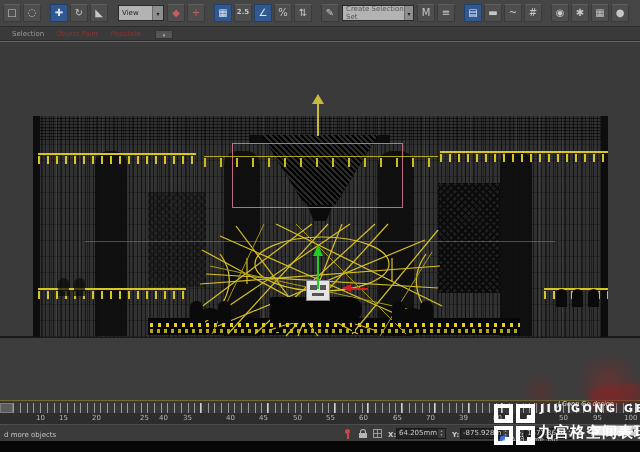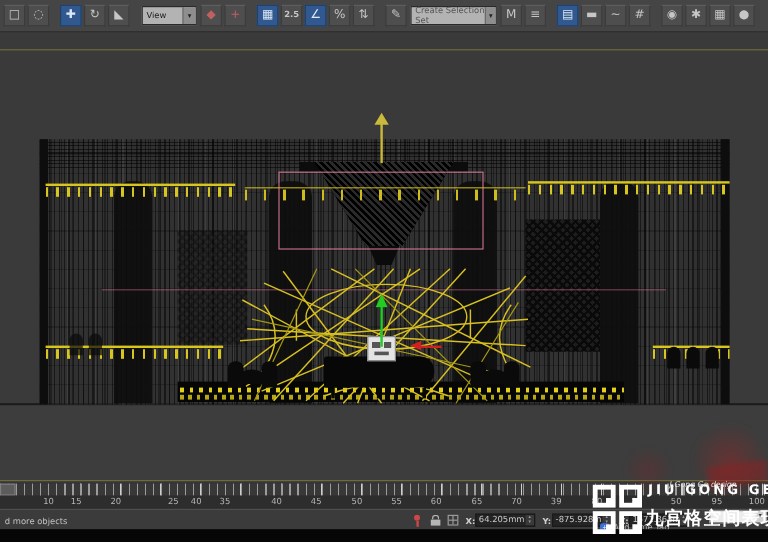--- a/index.html
+++ b/index.html
@@ -205,20 +205,26 @@
     <div class="tbi">▬</div>
     <div class="tbi">~</div>
     <div class="tbi">#</div>
     <div class="tb-gap"></div>
     <div class="tbi">◉</div>
     <div class="tbi">✱</div>
     <div class="tbi">▦</div>
     <div class="tbi">●</div>
   </div>
 
+  <div class="ribbon">
+    <span class="rtab">Selection</span>
+    <span class="rtab red">Object Paint</span>
+    <span class="rtab red">Populate</span>
+    <span class="ribbon-tool">▾</span>
+  </div>
 
   <div class="viewport">
 
     <div class="ground-line"></div>
     <div class="ground-hi"></div>
     <div class="lower-ground"></div>
 
     <div class="structure"></div>
     <div class="top-band"></div>
     <div class="edge-bar" style="left:33px"></div>

